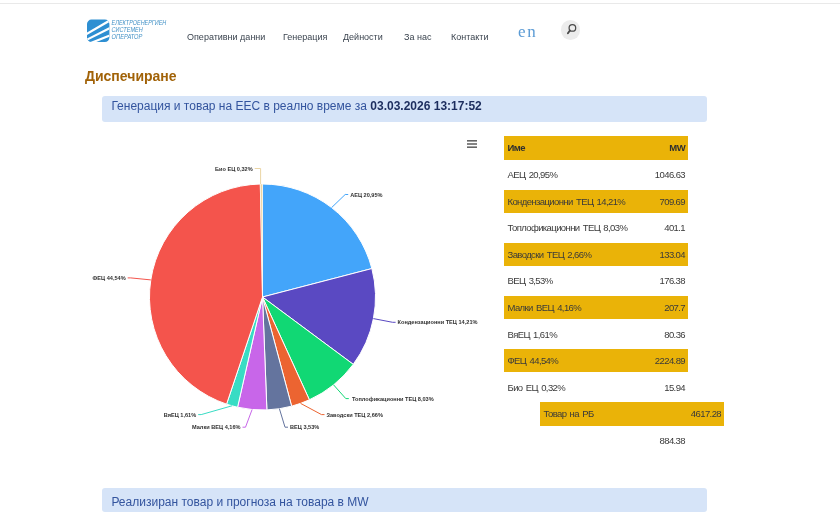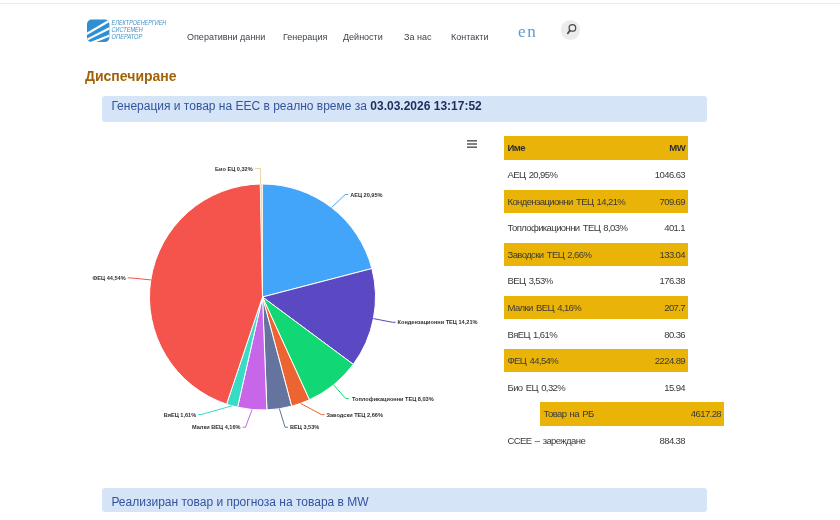--- a/index.html
+++ b/index.html
@@ -134,17 +134,16 @@
   </div>
 <div class="trow" style="top:375.8px;">
     <span class="nm">Био ЕЦ 0,32%</span>
     <span class="vl">15.94</span>
   </div>
 <div class="trow gray" style="top:402.4px;margin-left:36px;">
     <span class="nm">Товар на РБ</span>
     <span class="vl">4617.28</span>
   </div>
 <div class="trow" style="top:429.0px;">
-    <span class="nm">ССЕЕ – зареждане</span>
     <span class="vl">884.38</span>
   </div>
 
 <div class="banner" style="top:487.5px;height:24px;padding-top:10.6px;">Реализиран товар и прогноза на товара в MW</div>
 
 </body></html>

